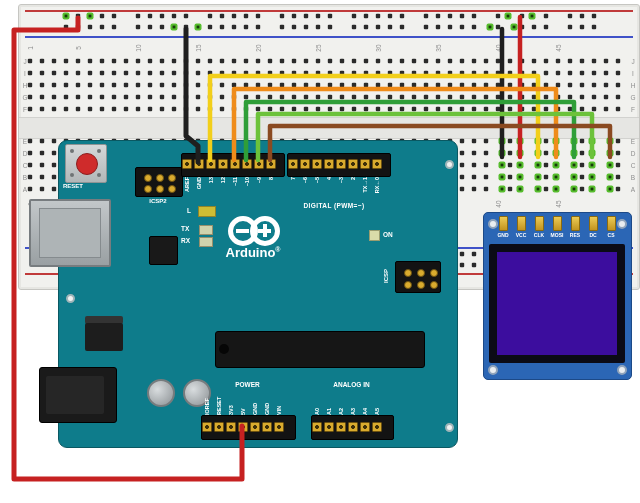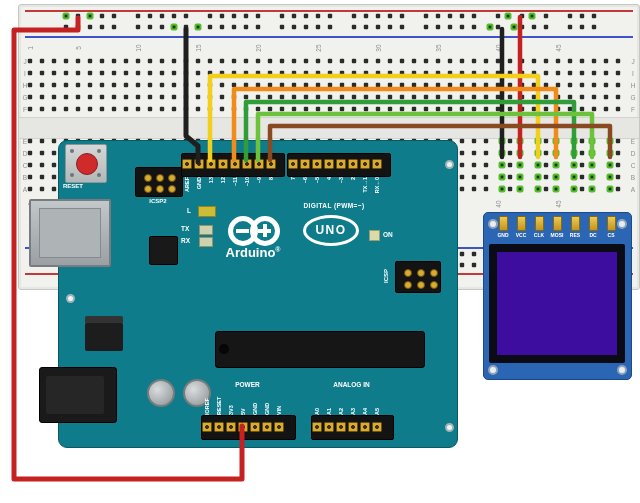--- a/index.html
+++ b/index.html
@@ -890,21 +890,20 @@
     <div class="slab" id="tx-label">TX</div>
     <div id="led-tx"></div>
     <div class="slab" id="rx-label">RX</div>
     <div id="led-rx"></div>
 
     <div class="ring" id="ring1"></div>
     <div class="ring" id="ring2"></div>
     <div id="logo-minus"></div>
     <div id="logo-plus-h"></div>
     <div id="logo-plus-v"></div>
-    <div id="uno-oval">UNO</div>
     <div id="brand">
       <span>Arduino</span><sup id="reg">®</sup>
     </div>
 
     <div id="on-led"></div>
     <div class="slab" id="on-label">ON</div>
 
     <div class="hdr" id="icsp-hdr">
         <div class="gdot" style="left:8px;top:7px"></div>
         <div class="gdot" style="left:21px;top:7px"></div>

